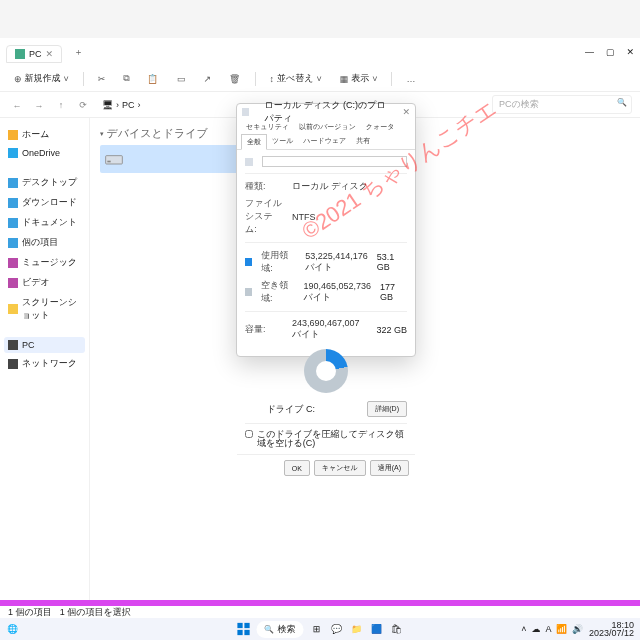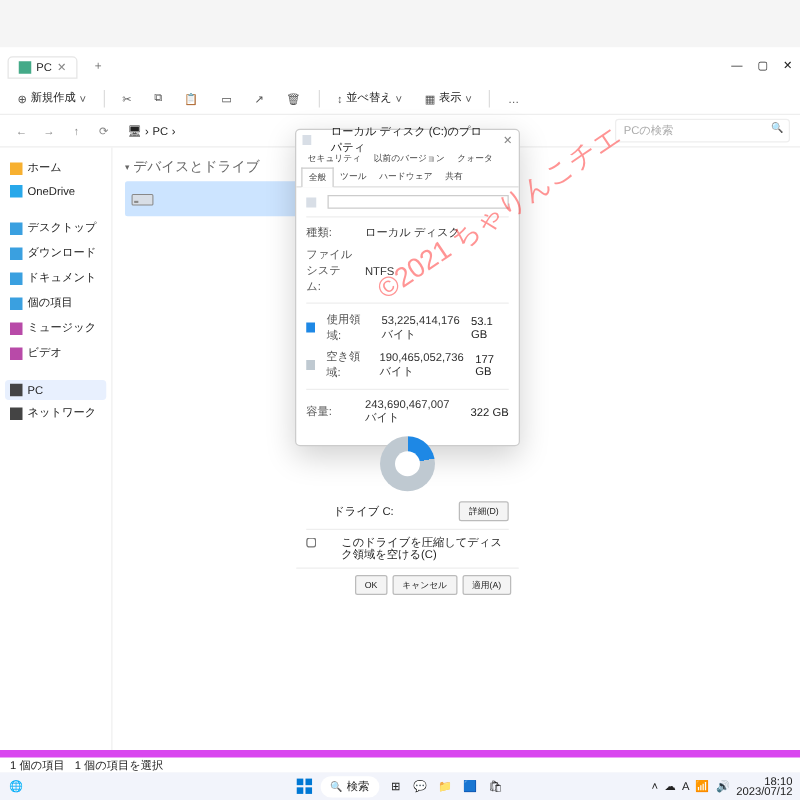--- a/index.html
+++ b/index.html
@@ -54,21 +54,21 @@
 .row .lab{width:38px;color:#555}
 .row .val{flex:1;color:#333}
 .nameinput{flex:1;border:1px solid #ccc;padding:1px 3px;font-size:7px}
 hr{border:0;border-top:1px solid #eee;margin:2px 0}
 .sq{width:8px;height:8px;display:inline-block}
 .pie{width:44px;height:44px;border-radius:50%;background:conic-gradient(#1e88e5 0 79deg,#bfc9d1 79deg 360deg);position:relative;margin:4px auto}
 .pie::after{content:"";position:absolute;inset:12px;background:#fff;border-radius:50%}
 .dlg-foot{display:flex;justify-content:flex-end;gap:4px;padding:5px 6px;border-top:1px solid #eee}
 .btn{border:1px solid #bbb;background:#f4f4f4;padding:2px 7px;font-size:7px;border-radius:2px}
 .cleanup{margin-left:auto}
-.chk{display:flex;gap:20px;font-size:6.5px;color:#555;align-items:flex-start;line-height:9px}
+.chk{display:flex;gap:4px;font-size:6.5px;color:#555;align-items:flex-start;line-height:9px}
 .chk input{width:8px;height:8px;margin-top:0}
 .watermark{position:absolute;top:155px;left:285px;font-size:22px;color:rgba(255,60,60,.55);transform:rotate(-34deg);white-space:nowrap;pointer-events:none;font-weight:500}
 </style>
 </head>
 <body>
 
 <div class="explorer">
   <div class="titlebar">
     <div class="tab">
       <span class="ti"></span>
@@ -136,20 +136,24 @@
           <span class="si" style="background:#3aa0e0"></span>
           <span>個の項目</span>
         </div>
       <div class="sbi">
           <span class="si" style="background:#b84aa8"></span>
           <span>ミュージック</span>
         </div>
       <div class="sbi">
           <span class="si" style="background:#b84aa8"></span>
           <span>ビデオ</span>
+        </div>
+      <div class="sbi">
+          <span class="si" style="background:#f7c948"></span>
+          <span>スクリーンショット</span>
         </div>
       <div class="sbgap"></div>
       <div class="sbi sel">
           <span class="si" style="background:#444"></span>
           <span>PC</span>
         </div>
       <div class="sbi">
           <span class="si" style="background:#444"></span>
           <span>ネットワーク</span>
         </div>

